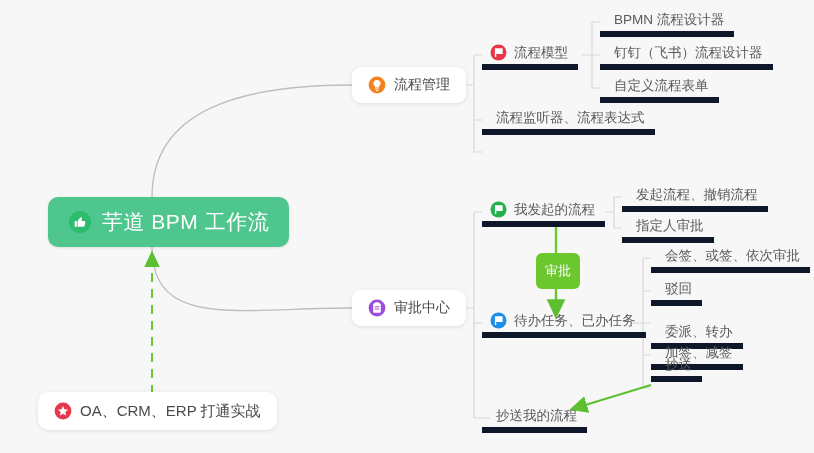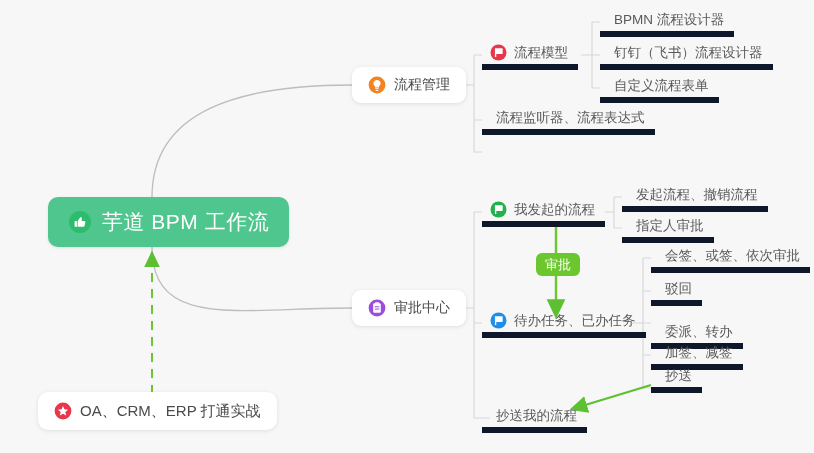--- a/index.html
+++ b/index.html
@@ -82,21 +82,21 @@
   }
   .leaf-node.with-icon .leaf-label {
     margin-left: 7px;
     text-align: right;
   }
 
   
   .tag-node {
     background: #6cc62e;
     border-radius: 6px;
-    height: 23px;
+    height: 36px;
     padding: 0 9px;
     justify-content: center;
   }
   .tag-label {
     color: #ffffff;
     font-size: 13px;
   }
 
   
   .icon {
@@ -246,21 +246,21 @@
   </div>
   <div class="node leaf-node" style="left:651px; top:277px;">
     <span class="leaf-label">驳回</span>
   </div>
   <div class="node leaf-node" style="left:651px; top:309px;margin-top:11px;">
     <span class="leaf-label">委派、转办</span>
   </div>
   <div class="node leaf-node" style="left:651px; top:341px;">
     <span class="leaf-label">加签、减签</span>
   </div>
-  <div class="node leaf-node" style="left:651px; top:364px;font-family:Liberation Mono, monospace;">
+  <div class="node leaf-node" style="left:651px; top:353px;font-family:Liberation Mono, monospace;">
     <span class="leaf-label">抄送</span>
   </div>
 
   <div class="node leaf-node" style="left:482px; top:404px;">
     <span class="leaf-label">抄送我的流程</span>
   </div>
 
   <div class="node card-node" style="left:38px; top:392px; height:38px; border-radius:10px;">
     <span class="icon">
       <svg width="18" height="18" viewBox="0 0 18 18">

